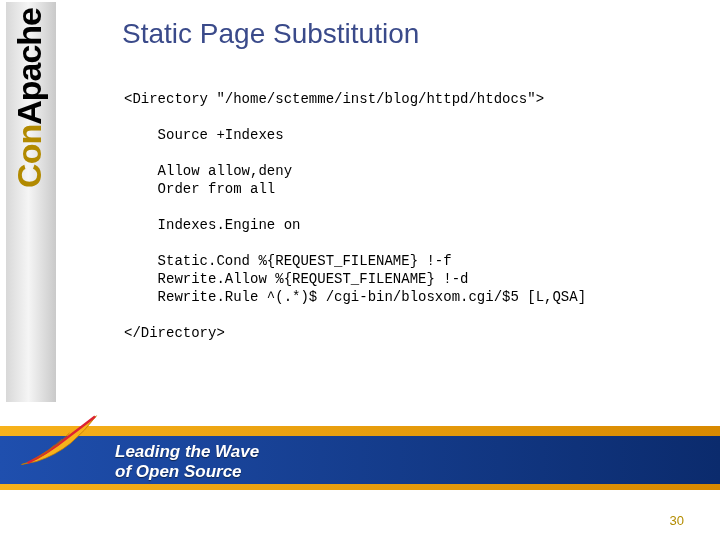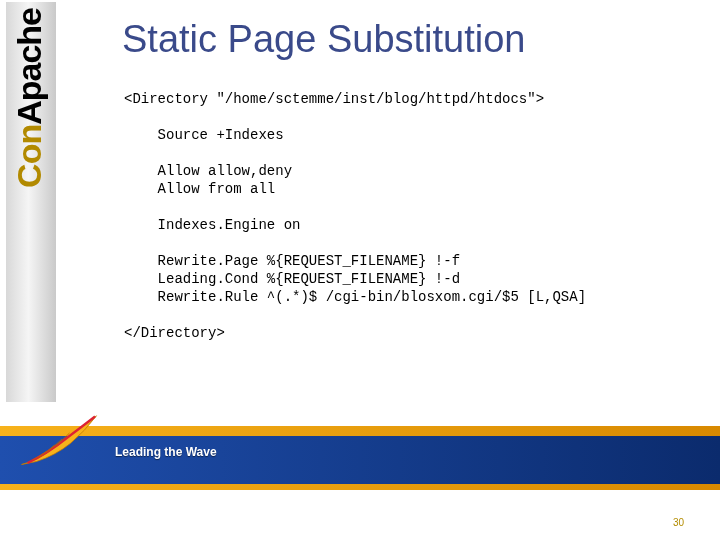--- a/index.html
+++ b/index.html
@@ -2,68 +2,69 @@
 <html><head>
 <meta charset="utf-8">
 <style>
   html,body{margin:0;padding:0;width:720px;height:540px;background:#fff;font-family:Arial,Helvetica,sans-serif;overflow:hidden}
   .slide{position:relative;width:720px;height:540px}
   .logo{position:absolute;left:6px;top:2px;width:50px;height:400px}
   .logo .band{width:50px;height:400px;background:linear-gradient(to right,#d8d8d8 0%,#f5f5f5 45%,#c9c9c9 100%);display:flex;flex-direction:row;align-items:flex-start}
   .logo .wordmark{position:absolute;left:6px;top:6px;font-weight:900;font-size:34px;line-height:34px;letter-spacing:-1px;color:#000;writing-mode:vertical-rl;text-orientation:mixed;transform:rotate(180deg)}
   .logo .wordmark .ac{color:#000}
   .logo .wordmark .con{color:#b28a00}
-  .title{position:absolute;left:122px;top:18px;font-size:38px;color:#3a4a8a;font-weight:400}
+  .title{position:absolute;left:122px;top:18px;font-size:28px;color:#3a4a8a;font-weight:400}
   .codeblock{position:absolute;left:124px;top:90px;width:570px;font-family:'Courier New',Courier,monospace;font-size:14px;line-height:18px;color:#000;white-space:pre}
-  .pagenum{position:absolute;right:36px;bottom:12px;font-size:10px;color:#b38c00}
+  .pagenum{position:absolute;right:36px;bottom:12px;font-size:13px;color:#b38c00}
   
   .banner{position:absolute;left:0;bottom:28px;width:720px;height:86px}
   .band-orange{position:absolute;left:0;top:0;width:720px;height:10px;background:linear-gradient(to right,#f7b21b,#d88900)}
   .band-blue{position:absolute;left:0;top:10px;width:720px;height:48px;background:linear-gradient(to right,#1f4fae,#0b2b6d)}
   .band-under{position:absolute;left:0;top:58px;width:720px;height:6px;background:linear-gradient(to right,#f7b21b,#d88900)}
   .feather{position:absolute;left:14px;top:-16px;width:90px;height:64px}
-  .tagline{position:absolute;left:115px;top:16px;color:#fff;font-weight:700;font-size:12px;line-height:20px;text-shadow:0 1px 1px rgba(0,0,0,.5)}
+  .tagline{position:absolute;left:115px;top:16px;color:#fff;font-style:italic;font-weight:700;font-size:17px;line-height:20px;text-shadow:0 1px 1px rgba(0,0,0,.5)}
 </style>
 </head>
 <body>
 
 <div class="slide">
 
   <div class="logo">
     <div class="band"></div>
     <div class="wordmark">
       <span class="con">Con</span><span class="ac">Apache</span>
     </div>
   </div>
 
   <div class="title">Static Page Substitution</div>
 
   <div class="codeblock"><span>&lt;Directory "/home/sctemme/inst/blog/httpd/htdocs"&gt;</span>
 
 <span>    Source +Indexes</span>
 
 <span>    Allow allow,deny</span>
-<span>    Allow from all</span>
+<span>    Order from all</span>
 
 <span>    Indexes.Engine on</span>
 
-<span>    Rewrite.Page %{REQUEST_FILENAME} !-f</span>
-<span>    Leading.Cond %{REQUEST_FILENAME} !-d</span>
+<span>    Static.Cond %{REQUEST_FILENAME} !-f</span>
+<span>    Rewrite.Allow %{REQUEST_FILENAME} !-d</span>
 <span>    Rewrite.Rule ^(.*)$ /cgi-bin/blosxom.cgi/$5 [L,QSA]</span>
 
 <span>&lt;/Directory&gt;</span></div>
 
   <div class="banner">
     <div class="band-orange"></div>
     <div class="band-blue"></div>
     <div class="band-under"></div>
     <svg class="feather" viewBox="0 0 120 80">
       <path d="M10 70 Q 30 65 50 50 Q 75 30 110 5 Q 95 25 75 42 Q 55 58 30 66 Z" fill="#f7b21b" stroke="#c07800" stroke-width="1"></path>
       <path d="M18 68 Q 45 55 70 35 Q 90 20 108 6" fill="none" stroke="#d23" stroke-width="3"></path>
       <path d="M25 64 Q 36 58 44 52 M34 60 Q 45 52 54 44 M44 54 Q 55 44 64 36 M55 46 Q 66 36 74 28" fill="none" stroke="#b86a00" stroke-width="1"></path>
     </svg>
     <div class="tagline">
       <div>Leading the Wave</div>
+      <div>of Open Source</div>
     </div>
   </div>
 
   <div class="pagenum">30</div>
 </div>
 
 </body></html>

